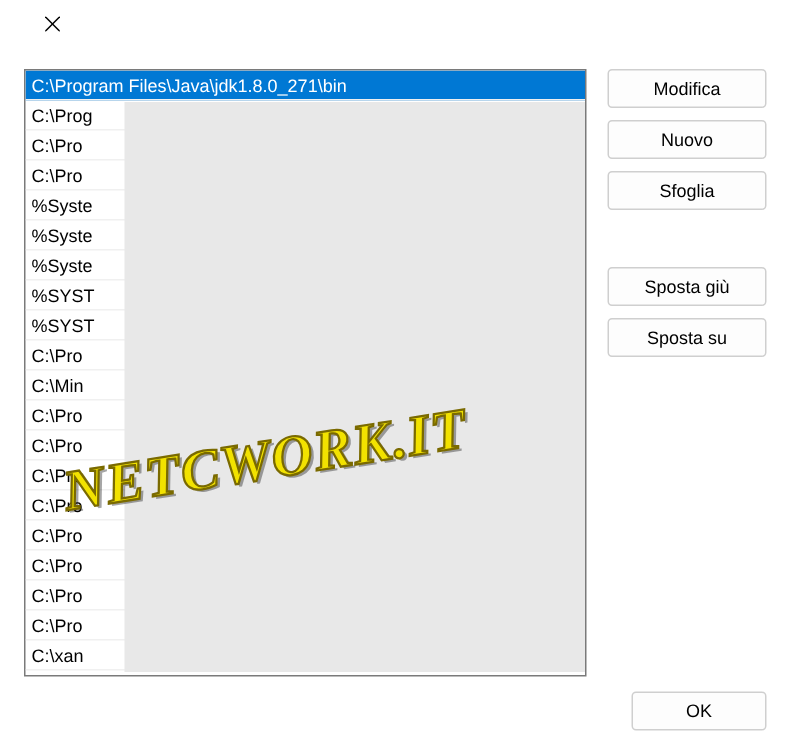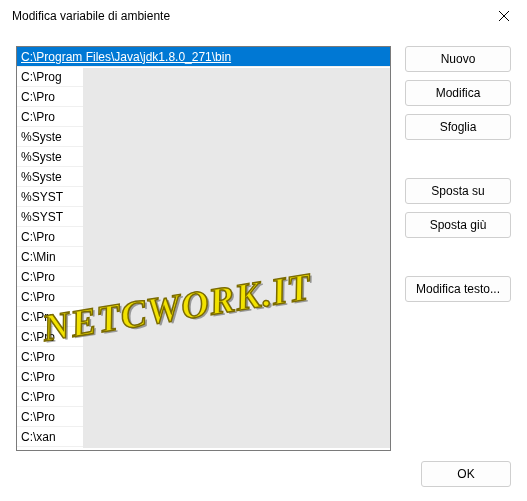--- a/index.html
+++ b/index.html
@@ -55,21 +55,20 @@
     height: 20px;
     line-height: 20px;
     padding: 0 4px;
     font-size: 12px;
     white-space: nowrap;
     position: relative;
   }
   .list-item.selected {
     background: #0078d4;
     color: #fff;
-    text-decoration: underline;
   }
   .list-item.gridline {
     border-bottom: 1px solid #f0f0f0;
   }
   .obscure {
     position: absolute;
     left: 66px;
     top: 21px;
     width: 310px;
     height: 380px;
@@ -118,21 +117,20 @@
     text-shadow: 2px 2px 0 rgba(0,0,0,0.35);
     letter-spacing: 1px;
     pointer-events: none;
     white-space: nowrap;
   }
 </style>
 </head>
 <body>
 
 <div class="titlebar">
-  <span class="title">Modifica variabile di ambiente</span>
   <div class="close-btn">
     <svg width="10" height="10" viewBox="0 0 10 10">
       <line x1="0" y1="0" x2="10" y2="10"></line>
         <line x1="10" y1="0" x2="0" y2="10"></line>
     </svg>
   </div>
 </div>
 
 <div class="content">
   <div class="main-row">
@@ -155,26 +153,25 @@
         <div class="list-item gridline">C:\Pro</div>
         <div class="list-item gridline">C:\Pro</div>
         <div class="list-item gridline">C:\Pro</div>
         <div class="list-item gridline">C:\Pro</div>
         <div class="list-item gridline">C:\Pro</div>
         <div class="list-item gridline">C:\xan</div>
         <div class="obscure"></div>
         <div class="watermark">NETCWORK.IT</div>
       </div>
     <div class="sidebar">
+      <button class="btn">Modifica</button>
       <button class="btn">Nuovo</button>
-      <button class="btn">Modifica</button>
       <button class="btn">Sfoglia</button>
       <div class="gap-big"></div>
+      <button class="btn">Sposta giù</button>
       <button class="btn">Sposta su</button>
-      <button class="btn">Sposta giù</button>
       <div class="gap-big"></div>
-      <button class="btn">Modifica testo...</button>
     </div>
   </div>
   <div class="footer">
     <button class="btn">OK</button>
   </div>
 </div>
 
 </body></html>

